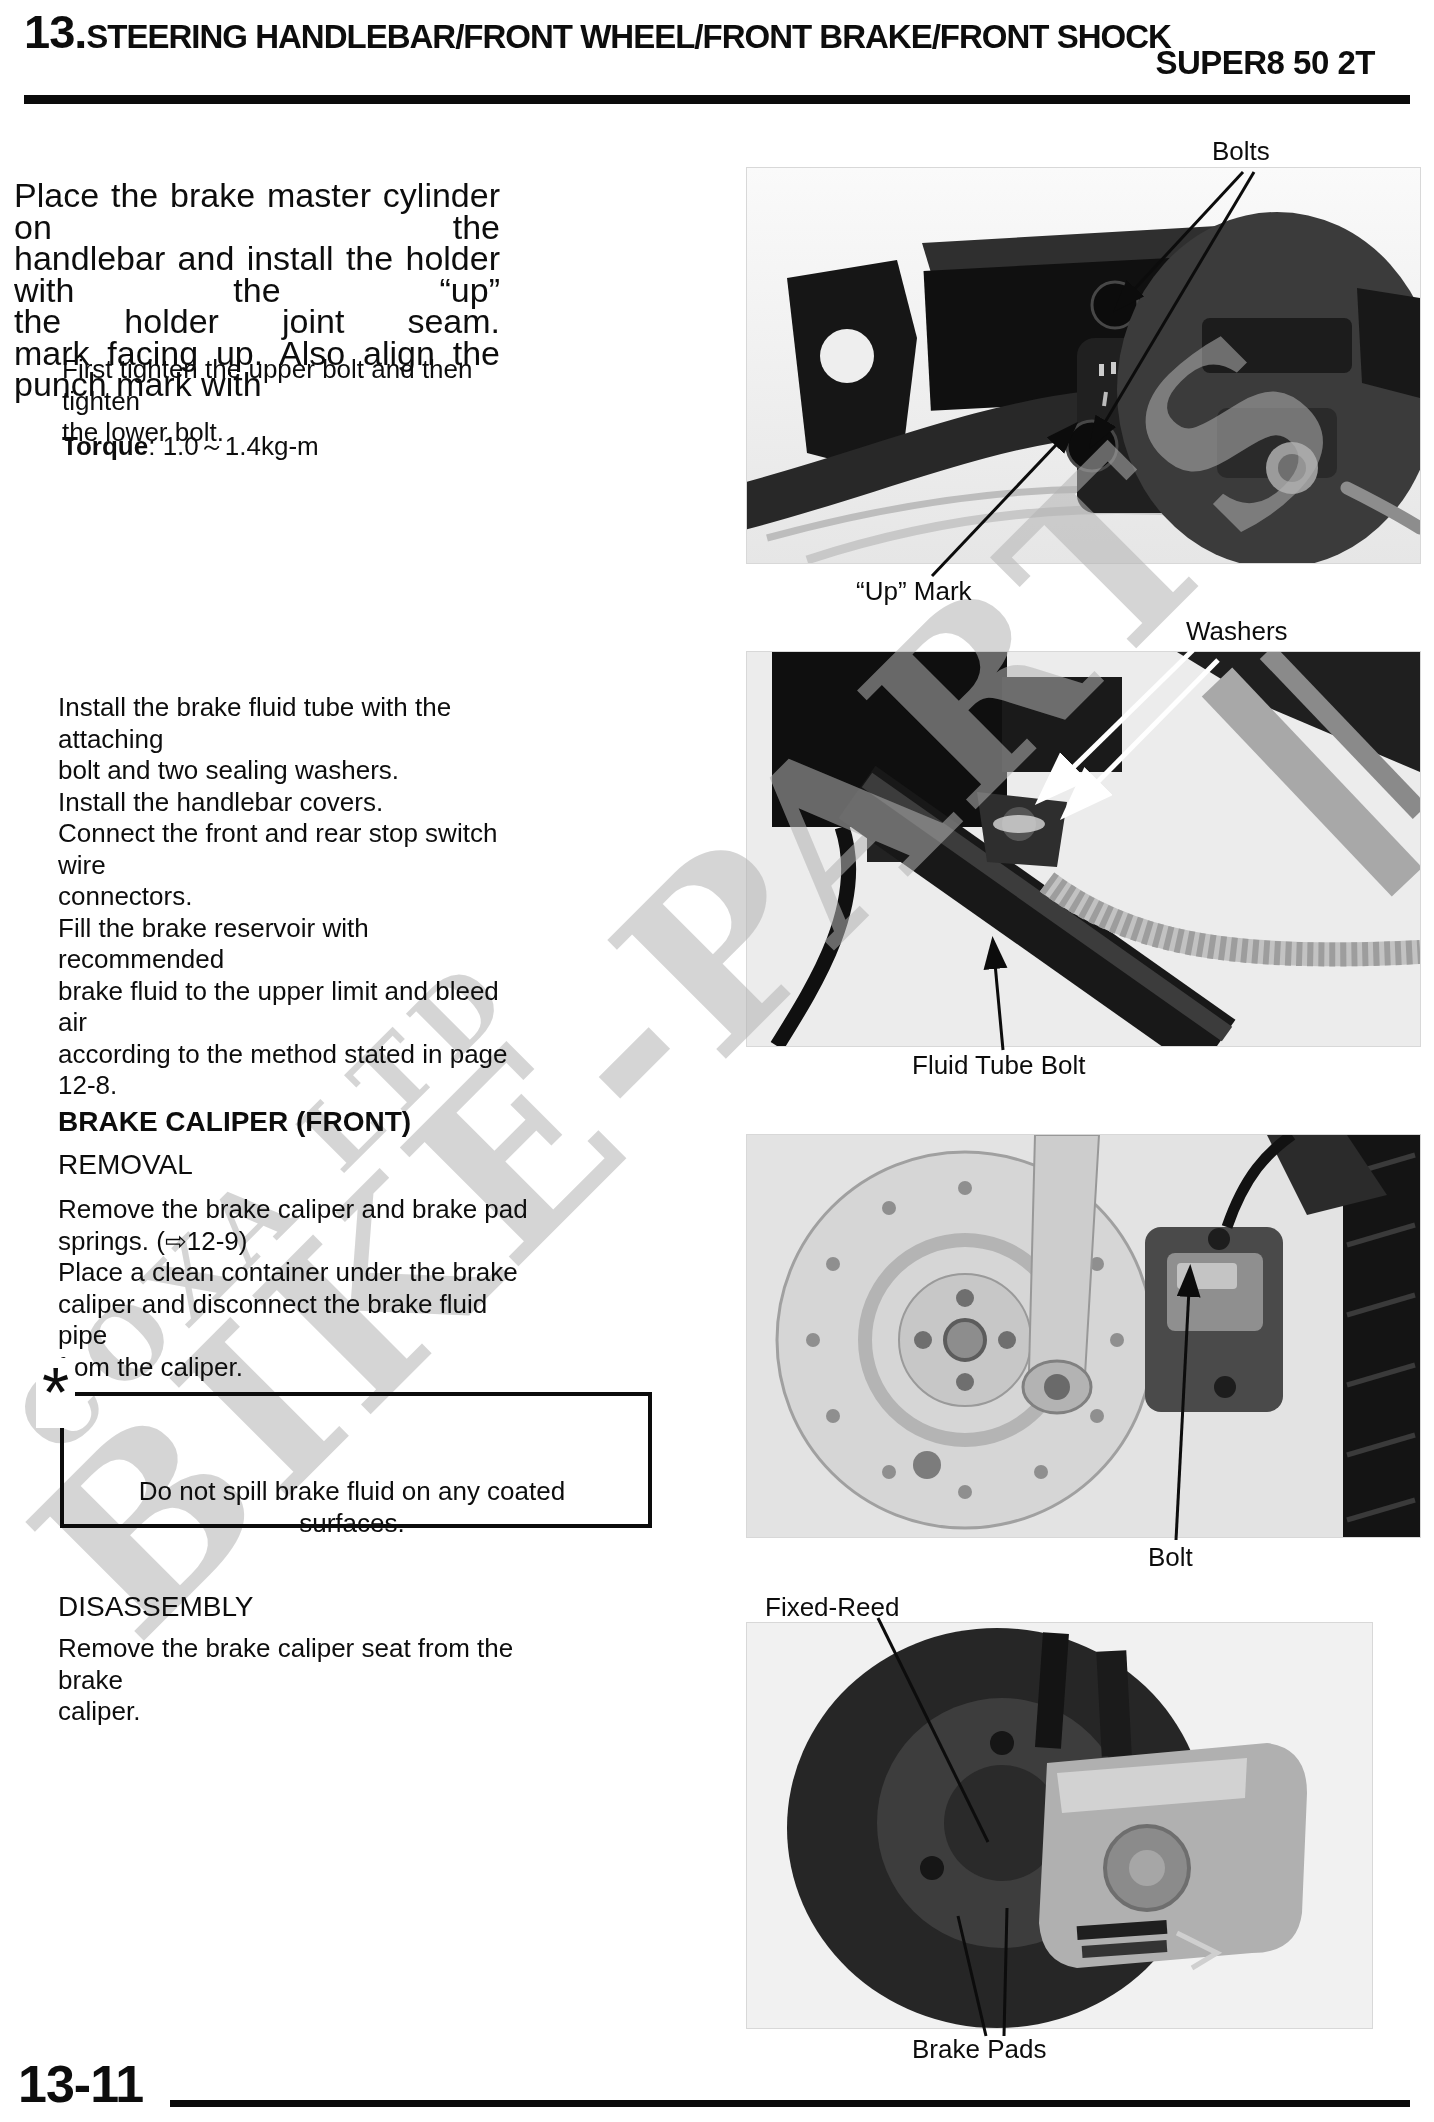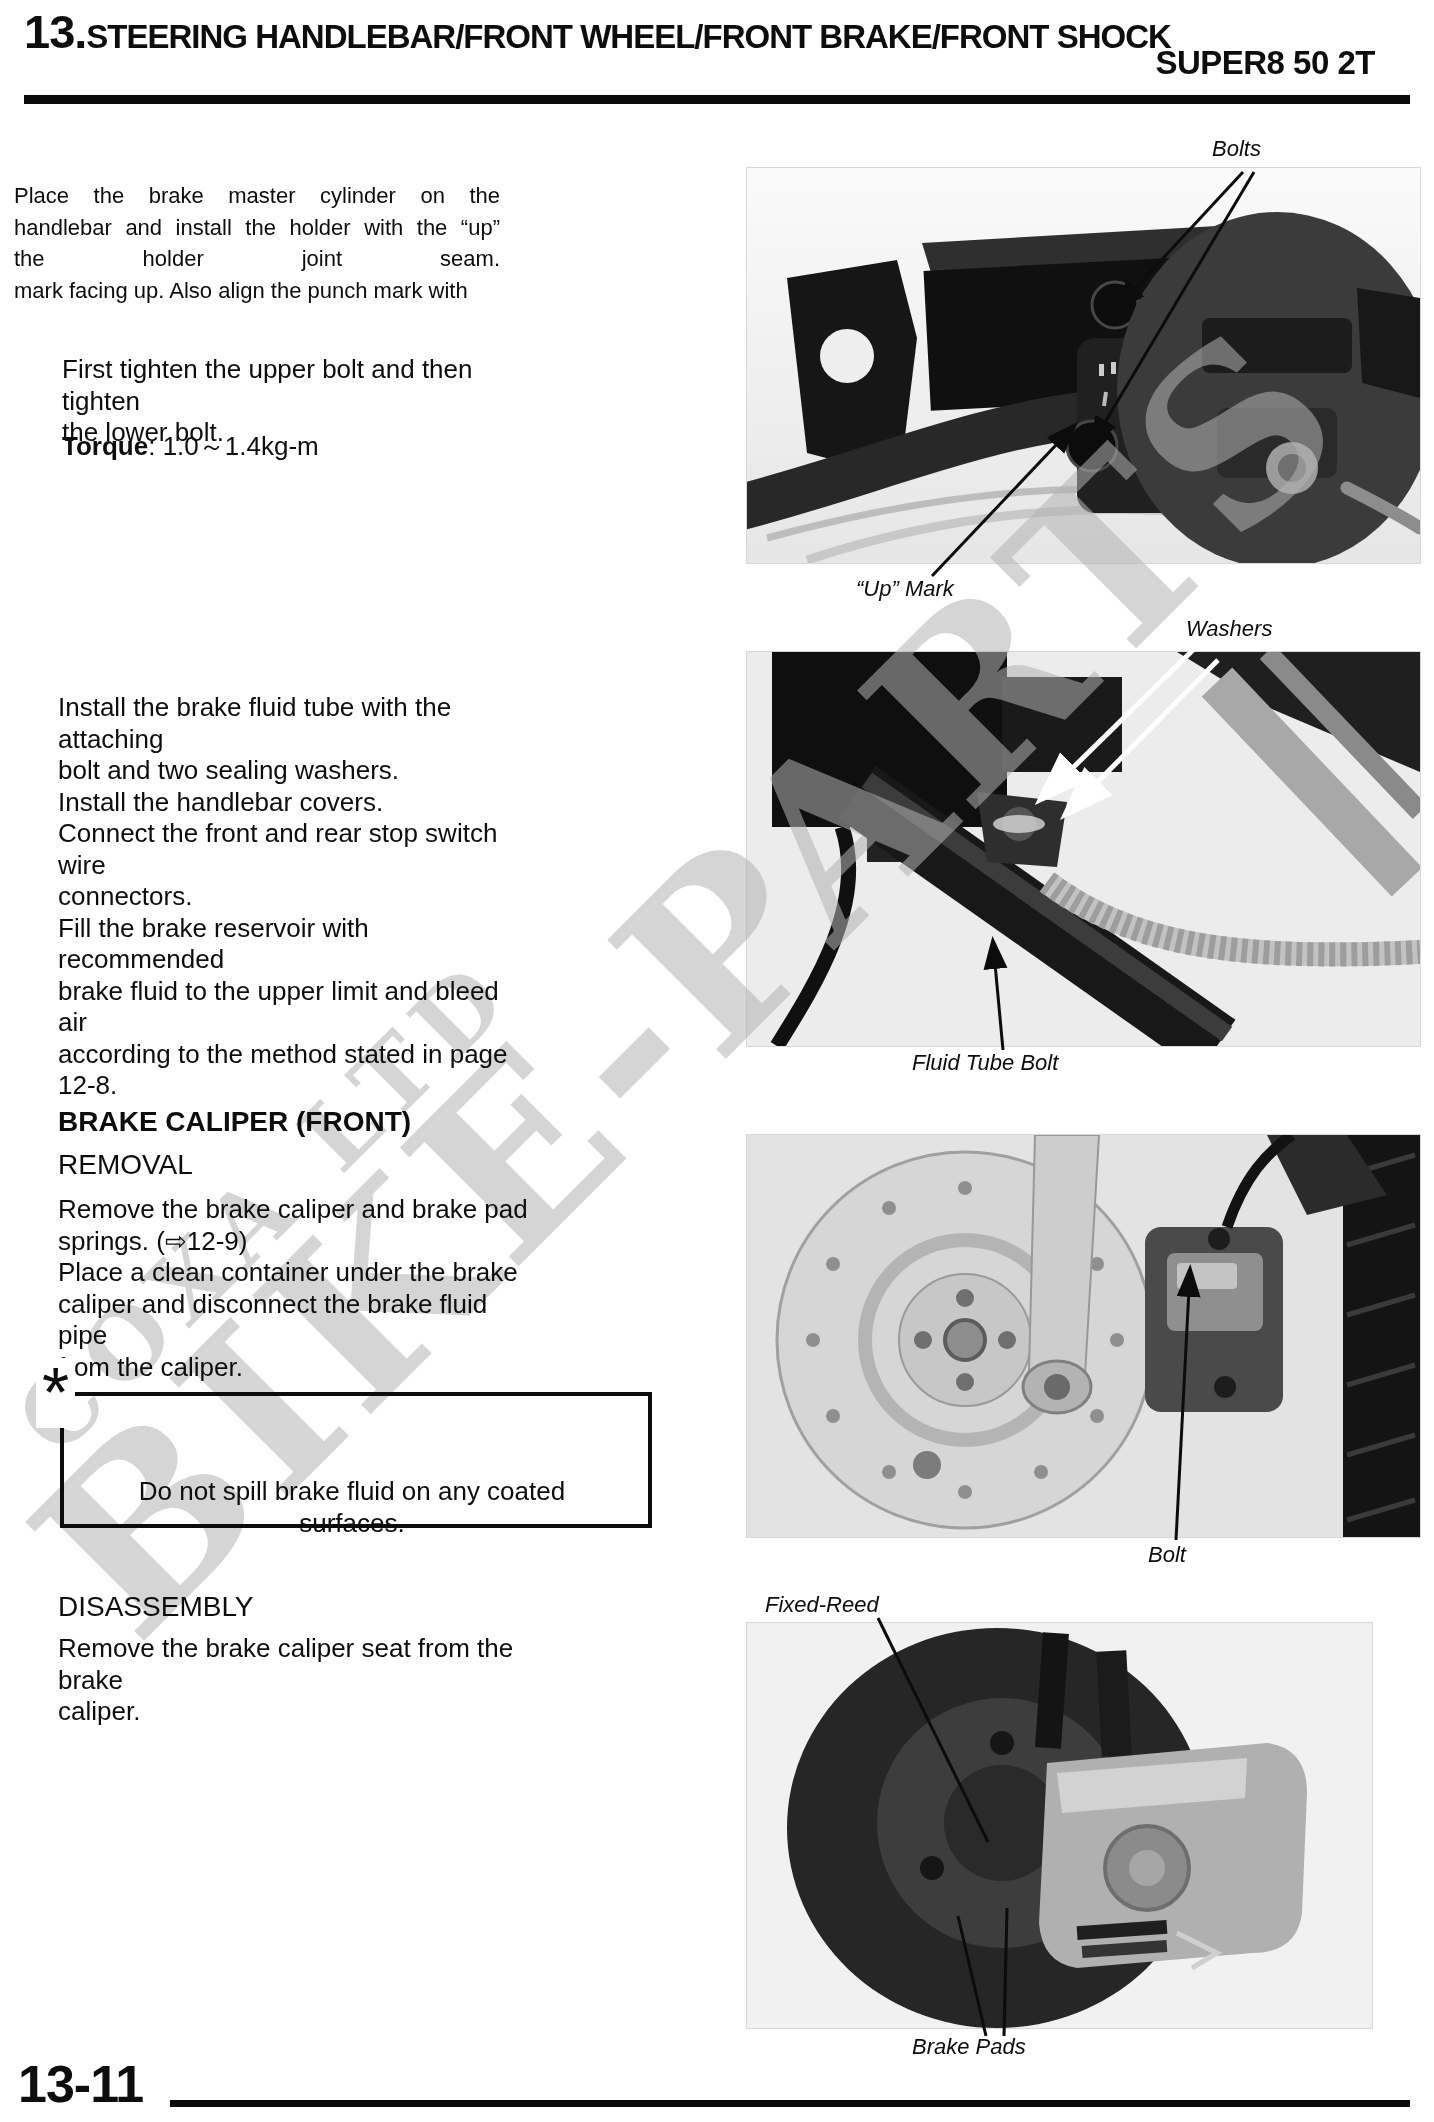--- a/index.html
+++ b/index.html
@@ -13,35 +13,35 @@
   
   .hdr { left:24px; top:4px; width:1390px; z-index:3; }
   .hdr-num { font-weight:bold; font-size:47px; letter-spacing:-1px; vertical-align:baseline; }
   .hdr-t { font-weight:bold; font-size:33px; letter-spacing:-1px; }
   .hdr-line2 { font-weight:bold; font-size:33px; letter-spacing:-1px; margin-left:14px; margin-top:2px; }
   .model { right:59px; top:44px; font-weight:bold; font-size:33px; letter-spacing:-0.5px; z-index:3; }
   .rule-top { left:24px; top:95px; width:1386px; height:9px; background:#0b0b0b; z-index:3; }
 
   
   .body { font-size:26px; line-height:31.5px; white-space:pre-line; z-index:3; }
-  .jl { text-align:justify; text-align-last:justify; line-height:31.5px; font-size:22px; }
+  .jl { text-align:justify; text-align-last:justify; line-height:31.5px; font-size:34px; }
   .jl:last-child { text-align-last:left; }
   .bold { font-weight:bold; }
   .sechead { font-weight:bold; font-size:28px; z-index:3; }
   .subhead { font-size:28px; z-index:3; }
 
   
   .warnbox { left:60px; top:1392px; width:584px; height:128px; border:4px solid #0c0c0c; z-index:3; background:transparent; }
   .warntext { left:92px; top:1476px; width:520px; z-index:4;text-align:center; }
   .asterisk { left:36px; top:1358px; font-size:70px; font-weight:normal; line-height:70px; background:#ffffff; padding:0 6px; z-index:5; }
 
   
   .photo { z-index:1; box-shadow:0 0 0 1px #d8d8d8; }
   .photo svg { display:block; }
-  .figlabel { font-size:22px; white-space:nowrap; z-index:4; color:#0c0c0c;font-style:italic; }
+  .figlabel { font-size:26px; white-space:nowrap; z-index:4; color:#0c0c0c; }
 
   
   .wm { z-index:2; white-space:nowrap; font-family:"DejaVu Serif", serif; font-weight:bold;
         color:rgba(178,178,178,0.55); pointer-events:none; }
   .wm1 { left:690px; top:980px; font-size:230px; letter-spacing:0.04em;
          transform:translate(-50%,-50%) rotate(-45deg); }
   .wm2 { left:265px; top:1205px; font-size:95px; letter-spacing:0.14em;
          transform:translate(-50%,-50%) rotate(-45deg); }
 
   

